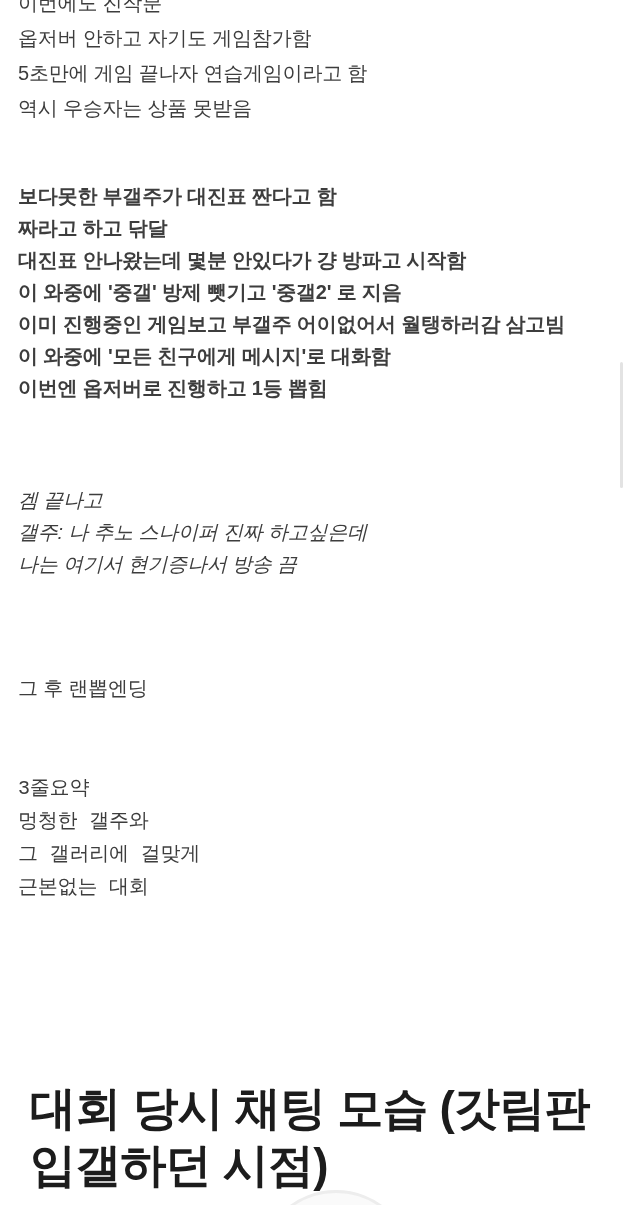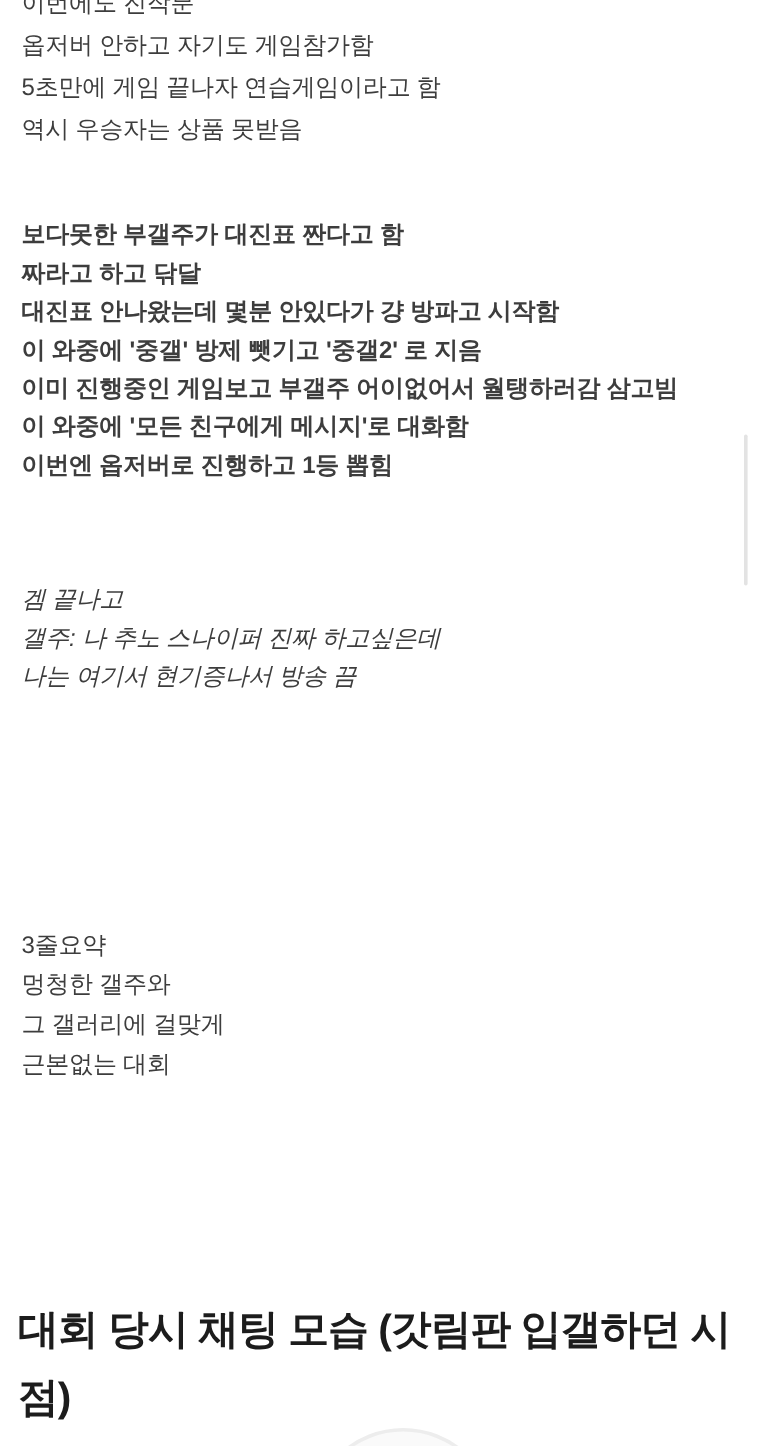--- a/index.html
+++ b/index.html
@@ -27,28 +27,28 @@
     font-size:20px;
     color:var(--body-text,#3d3d3d);
     font-weight:400;
     letter-spacing:-0.2px;
   }
   .para .line{white-space:pre-wrap;}
   .para-0{top:-14px;line-height:35px;}
   .para-1{top:180px;line-height:32px;font-weight:bold;}
   .para-2{top:484px;line-height:32px;font-style:italic;}
   .para-3{top:672px;line-height:32px;}
-  .para-4{top:772px;line-height:33px;}
+  .para-4{top:772px;line-height:33px;font-family:Liberation Mono, monospace;}
   .post-heading{
     position:absolute;
     top:1080px;
-    left:15px;
+    left:30px;
     width:606px;
     margin:0;
-    font-size:34px;
+    font-size:46px;
     line-height:57px;
     font-weight:700;
     color:var(--heading-text,#1c1c1c);
     letter-spacing:-0.8px;
     word-break:normal;
   }
   .scrollbar{
     position:absolute;
     left:620px;
     top:362px;
@@ -87,20 +87,23 @@
         <div class="line">이 와중에 '중갤' 방제 뺏기고 '중갤2' 로 지음</div>
         <div class="line">이미 진행중인 게임보고 부갤주 어이없어서 월탱하러감 삼고빔</div>
         <div class="line">이 와중에 '모든 친구에게 메시지'로 대화함</div>
         <div class="line">이번엔 옵저버로 진행하고 1등 뽑힘</div>
       </div>
       <div class="para para-2">
         <div class="line">겜 끝나고</div>
         <div class="line">갤주: 나 추노 스나이퍼 진짜 하고싶은데</div>
         <div class="line">나는 여기서 현기증나서 방송 끔</div>
       </div>
+      <div class="para para-3">
+        <div class="line">그 후 랜뽑엔딩</div>
+      </div>
       <div class="para para-4">
         <div class="line">3줄요약</div>
         <div class="line">멍청한 갤주와</div>
         <div class="line">그 갤러리에 걸맞게</div>
         <div class="line">근본없는 대회</div>
       </div>
     </section>
 
   <h1 class="post-heading">대회 당시 채팅 모습 (갓림판 입갤하던 시점)</h1>
 

